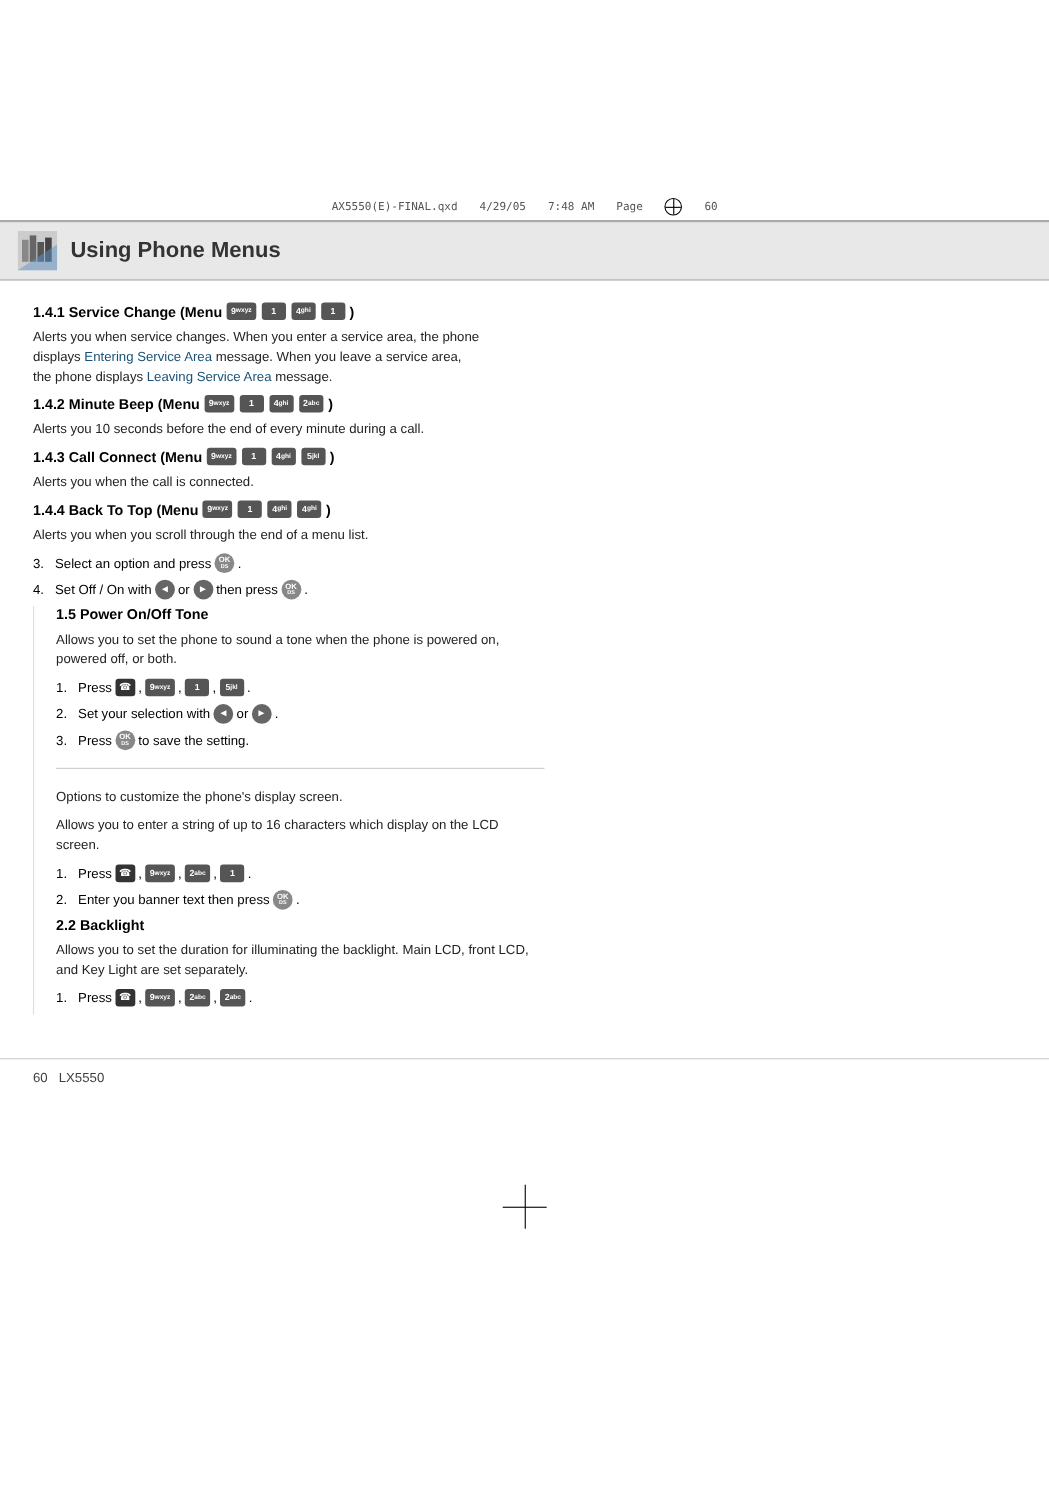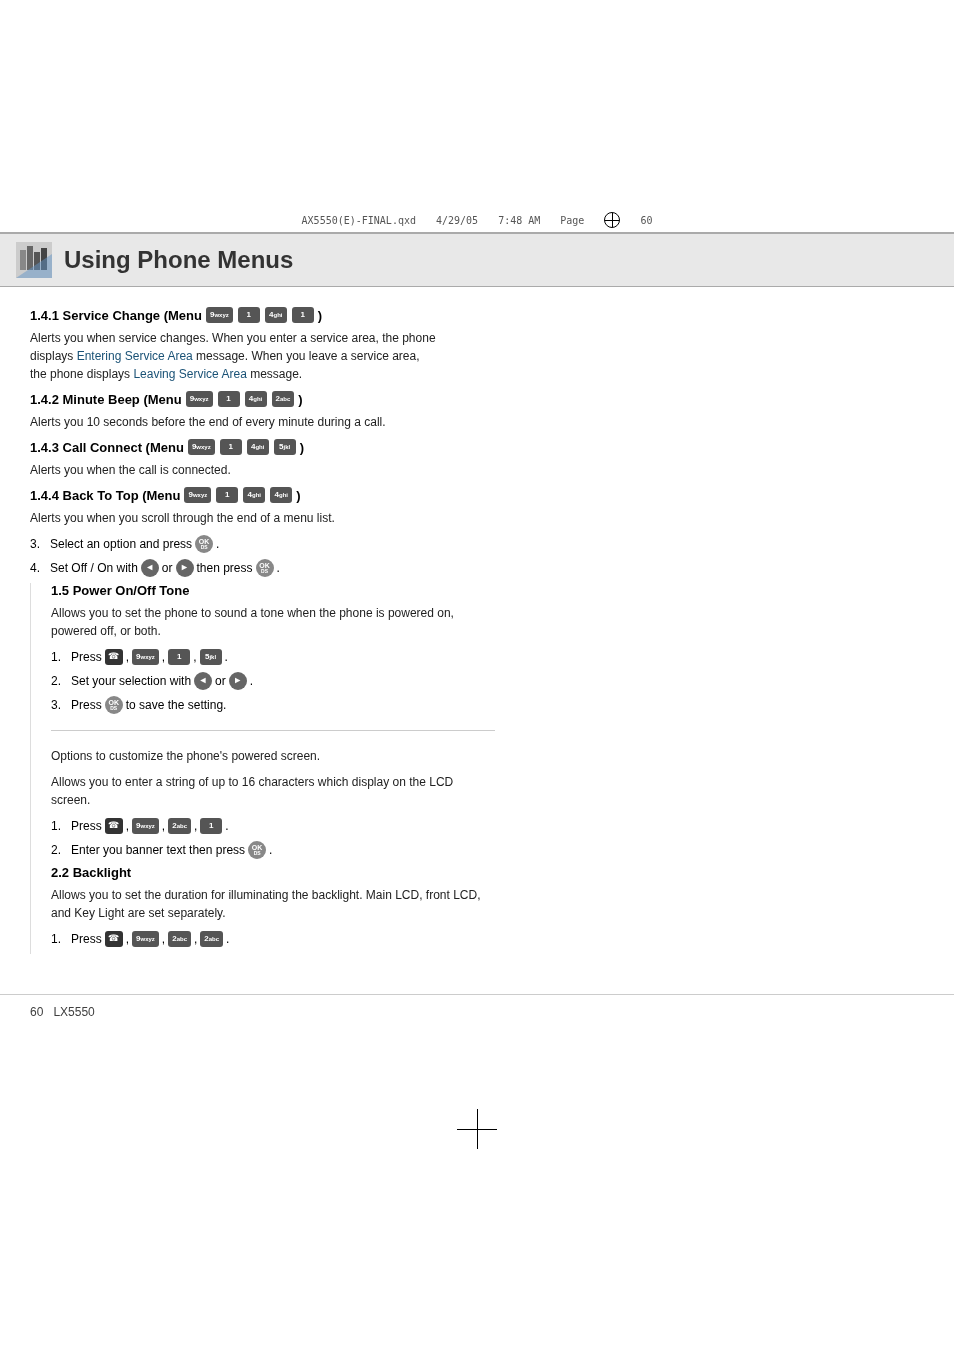--- a/index.html
+++ b/index.html
@@ -14,21 +14,21 @@
 
     .page-wrapper {
       width: 954px;
       min-height: 1351px;
       background: #fff;
       padding: 0;
     }
 
     
     .top-reg-area {
-      height: 232px;
+      height: 200px;
       position: relative;
       display: flex;
       align-items: flex-end;
       justify-content: center;
       text-align: center;
     }
 
     .file-info {
       font-size: 10px;
       color: #555;
@@ -84,21 +84,21 @@
       align-items: center;
       justify-content: center;
     }
 
     .logo-graphic {
       width: 36px;
       height: 36px;
     }
 
     .header-title {
-      font-size: 24px;
+      font-size: 20px;
       font-weight: bold;
       color: #333;
     }
 
     
     .content-area {
       display: flex;
       gap: 0;
       padding: 20px 30px;
       flex-direction: column;
@@ -415,21 +415,21 @@
             <span>Press</span>
             <span class="key-ok">OK<br><span style="font-size:5px">DS</span></span>
             <span>to save the setting.</span>
           </div>
         </div>
       </div>
 
       <hr class="divider-line">
 
       <div>
-        <p class="body-text">Options to customize the phone's powered screen.</p>
+        <p class="body-text">Options to customize the phone's display screen.</p>
       </div>
 
       <div>
         <p class="body-text">Allows you to enter a string of up to 16 characters which display on the LCD screen.</p>
 
         <div class="numbered-item">
           <span class="num">1.</span>
           <div class="item-content">
             <span>Press</span>
             <span class="key-phone">☎</span>

